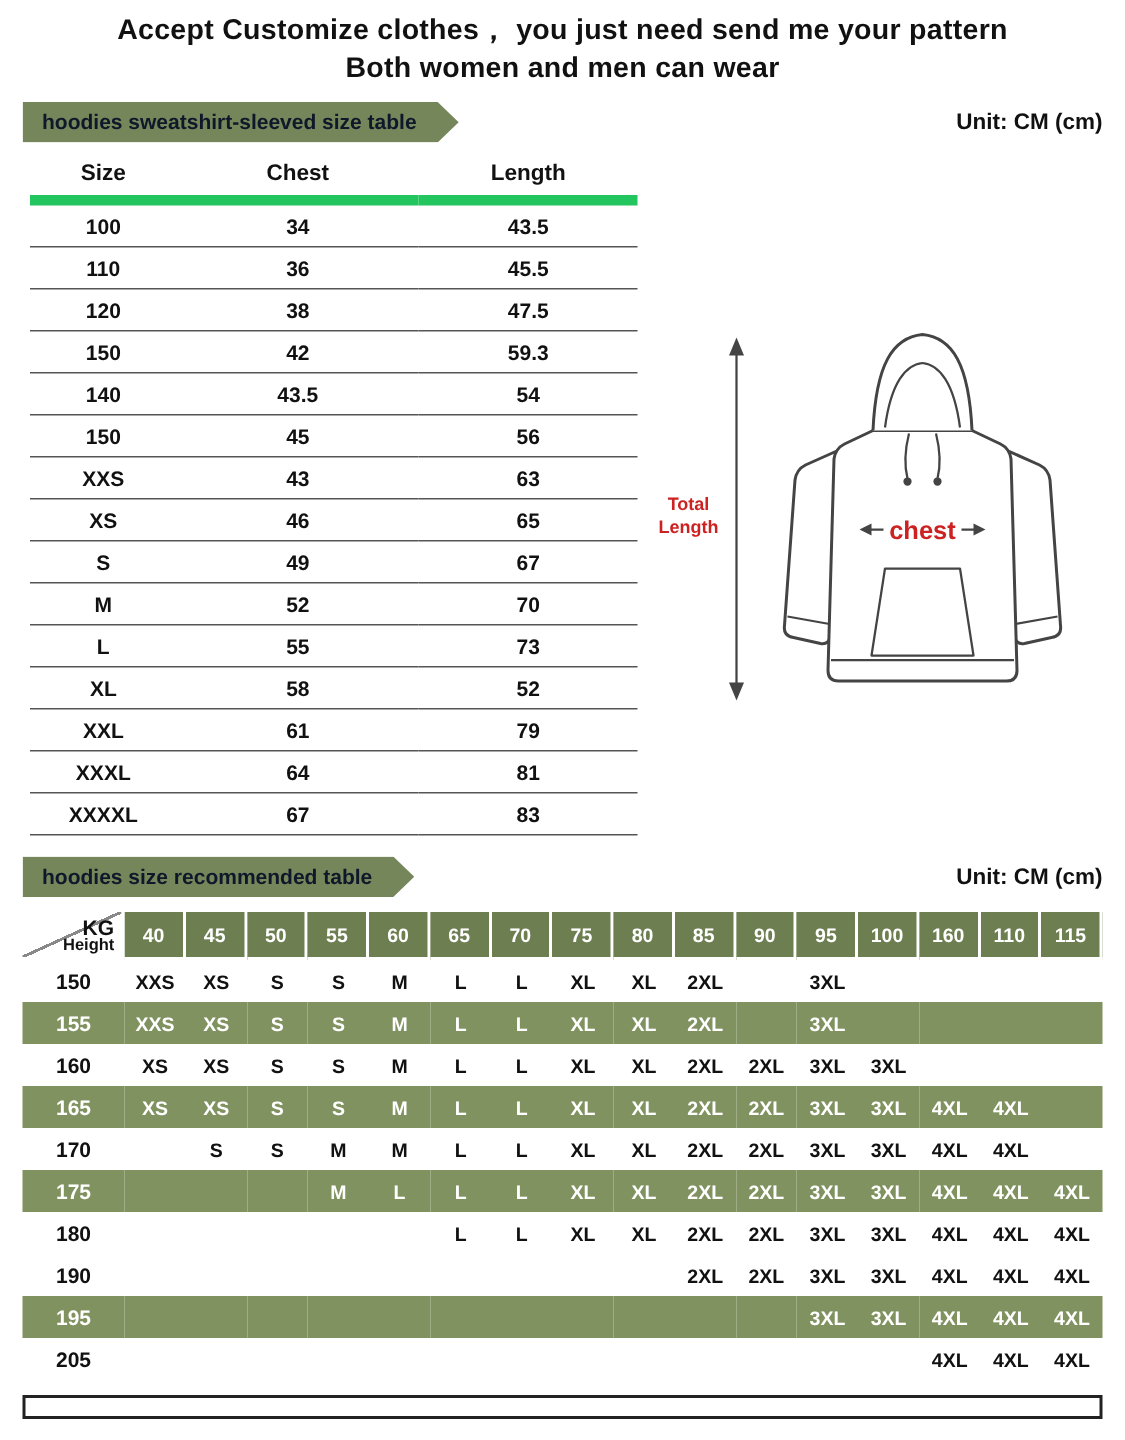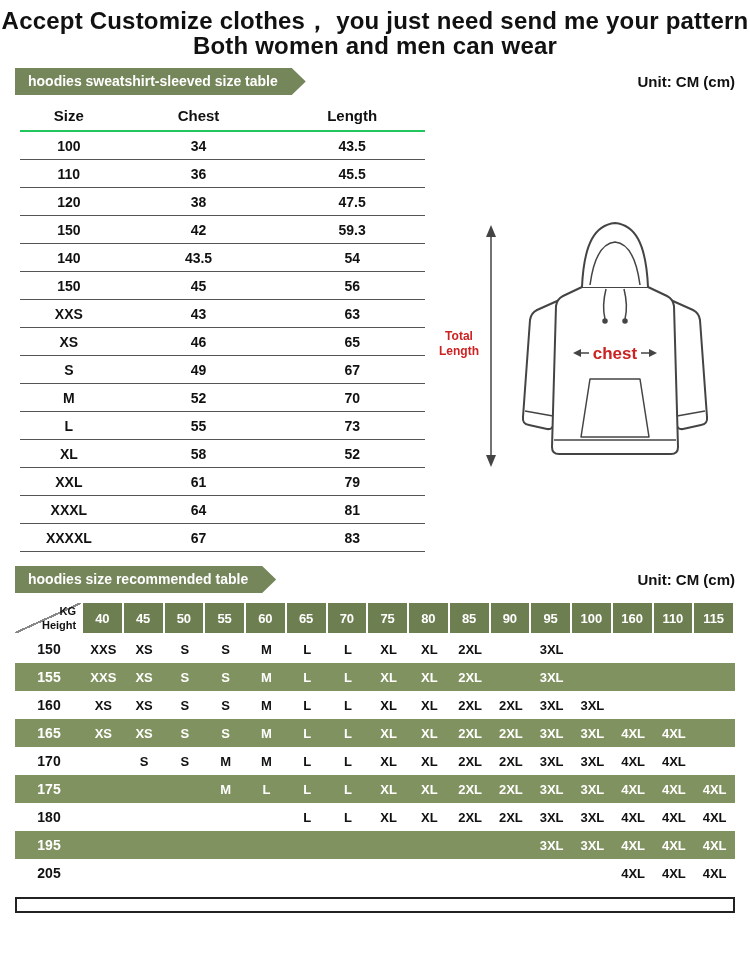--- a/index.html
+++ b/index.html
@@ -1,33 +1,33 @@
 <!DOCTYPE html>
 <html style="--banner-green: #75865a; --header-green: #6d7e50; --row-green: #80925f; --accent-red: #cc2222;"><head>
 <meta charset="utf-8">
 <style>
   html,body { margin:0; padding:0; }
   body {
     width:750px; height:960px; background:#fff; color:#111;
     font-family:"Liberation Sans", sans-serif; overflow:hidden;
   }
-  .page-header { text-align:center; padding-top:8px; font-size:24px; font-weight:700; line-height:25px; letter-spacing:.2px; }
+  .page-header { text-align:center; padding-top:8px; font-size:19px; font-weight:700; line-height:25px; letter-spacing:.2px; }
 
   .section-head { display:flex; justify-content:space-between; align-items:center; margin:10px 15px 0 15px; }
   .banner {
-    background:var(--banner-green,#75865a); color:#ffffff; font-size:14px; font-weight:700;
+    background:var(--banner-green,#75865a); color:#0f172a; font-size:14px; font-weight:700;
     height:27px; line-height:27px; padding:0 28px 0 13px;
     clip-path:polygon(0 0, calc(100% - 14px) 0, 100% 50%, calc(100% - 14px) 100%, 0 100%);
   }
   .unit { font-size:15px; font-weight:700; }
 
   .content-row { display:flex; margin:6px 15px 0 15px; }
   table { border-collapse:collapse; }
   .size-table { width:405px; table-layout:fixed; margin-left:5px; align-self:flex-start; }
-  .size-table th { font-size:15px; font-weight:700; height:27px; border-bottom:2px solid #22c55e; text-align:center; }
+  .size-table th { font-size:15px; font-weight:700; height:27px; border-bottom:7px solid #22c55e; text-align:center; }
   .size-table td { font-size:14px; font-weight:700; height:25px; border-bottom:1px solid #555; text-align:center; }
   .size-table th:nth-child(1){ width:24%; }
   .size-table th:nth-child(2){ width:40%; }
   .size-table th:nth-child(3){ width:36%; }
 
   .diagram { flex:1; display:flex; justify-content:center; }
   .diagram svg { margin-top:108px; }
   .red-label { fill:var(--accent-red,#cc2222); font-weight:700; font-family:"Liberation Sans",sans-serif; }
   .red-label.small { font-size:12px; }
   .red-label.big { font-size:17px; }
@@ -38,21 +38,21 @@
   .matrix th, .matrix td { padding:0; text-align:center; font-weight:700; overflow:hidden; }
   .matrix thead th {
     background:var(--header-green,#6d7e50); color:#fff; font-size:13px; height:30px;
     border-right:2px solid #fff; border-bottom:2px solid #fff;
   }
   .matrix thead th:first-child { width:66px; }
   .matrix thead th.corner {
     background:linear-gradient(to bottom right, #fff calc(50% - 1px), #888 calc(50% - 1px), #888 calc(50% + 1px), #fff calc(50% + 1px));
     position:relative;
   }
-  .corner .kg { position:absolute; top:2px; right:5px; font-size:11px; color:#111; }
+  .corner .kg { position:absolute; top:2px; right:5px; font-size:14px; color:#111; }
   .corner .hg { position:absolute; bottom:2px; left:3px; font-size:11px; color:#111;padding-left:24px; }
   .matrix tbody td { font-size:13px; height:28px; background:#fff; color:#111; }
   .matrix tbody td.hcell { font-size:14px; }
   .matrix tbody tr.green td { background:var(--row-green,#80925f); color:#fff; }
 
   .footer-box { margin:10px 15px 0 15px; border:2px solid #222; padding:6px 12px; font-size:15px; font-weight:700; line-height:20px; }
 </style>
 </head>
 <body>
 
@@ -354,20 +354,39 @@
             <td>XL</td>
             <td>XL</td>
             <td>2XL</td>
             <td>2XL</td>
             <td>3XL</td>
             <td>3XL</td>
             <td>4XL</td>
             <td>4XL</td>
             <td>4XL</td>
           </tr>
+          <tr>
+            <td class="hcell">190</td>
+            <td></td>
+            <td></td>
+            <td></td>
+            <td></td>
+            <td></td>
+            <td></td>
+            <td></td>
+            <td></td>
+            <td></td>
+            <td>2XL</td>
+            <td>2XL</td>
+            <td>3XL</td>
+            <td>3XL</td>
+            <td>4XL</td>
+            <td>4XL</td>
+            <td>4XL</td>
+          </tr>
           <tr class="green">
             <td class="hcell">195</td>
             <td></td>
             <td></td>
             <td></td>
             <td></td>
             <td></td>
             <td></td>
             <td></td>
             <td></td>

